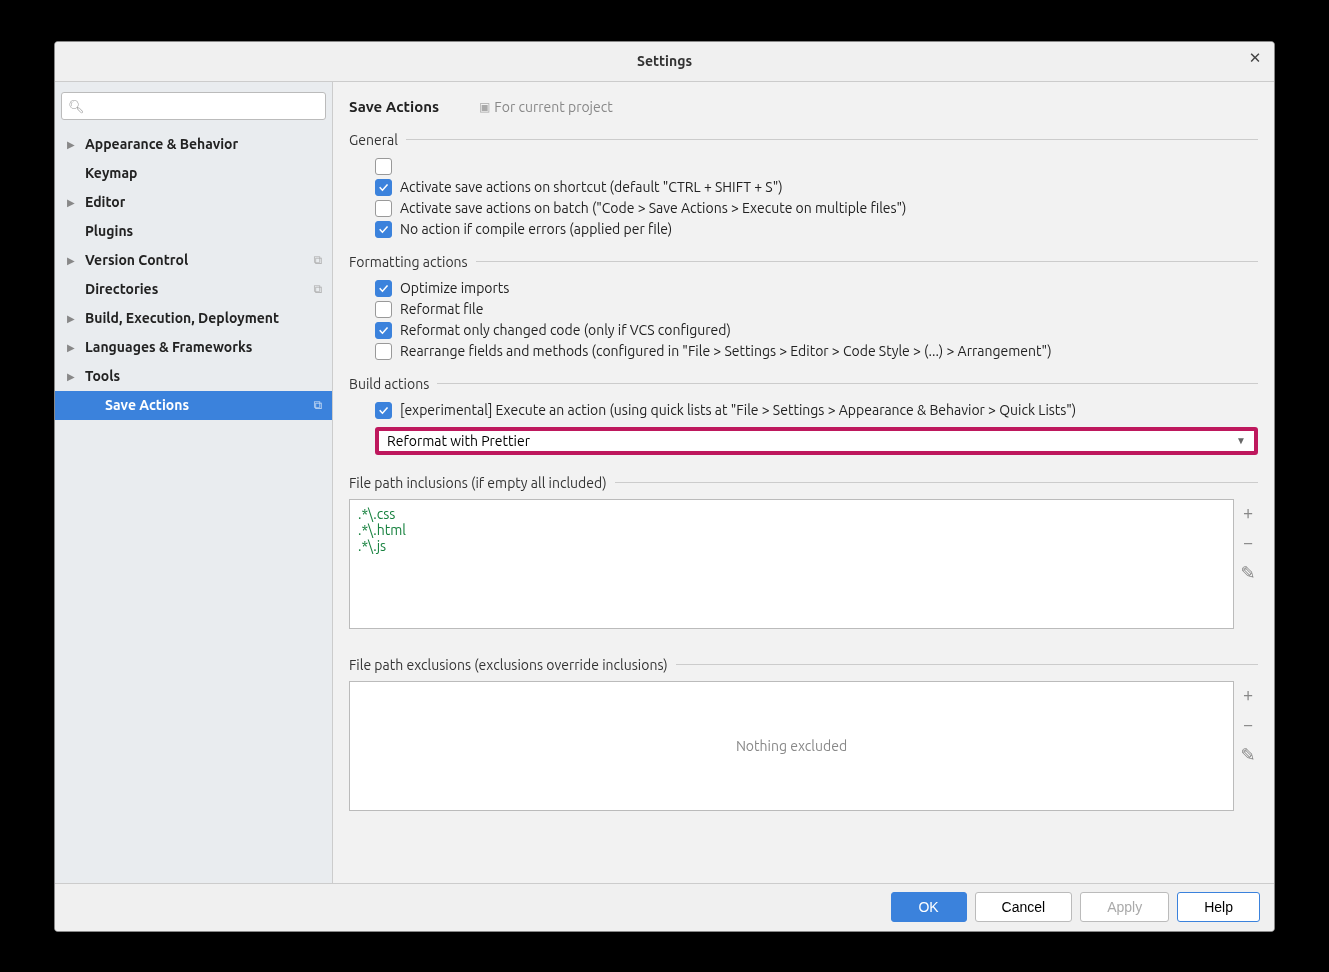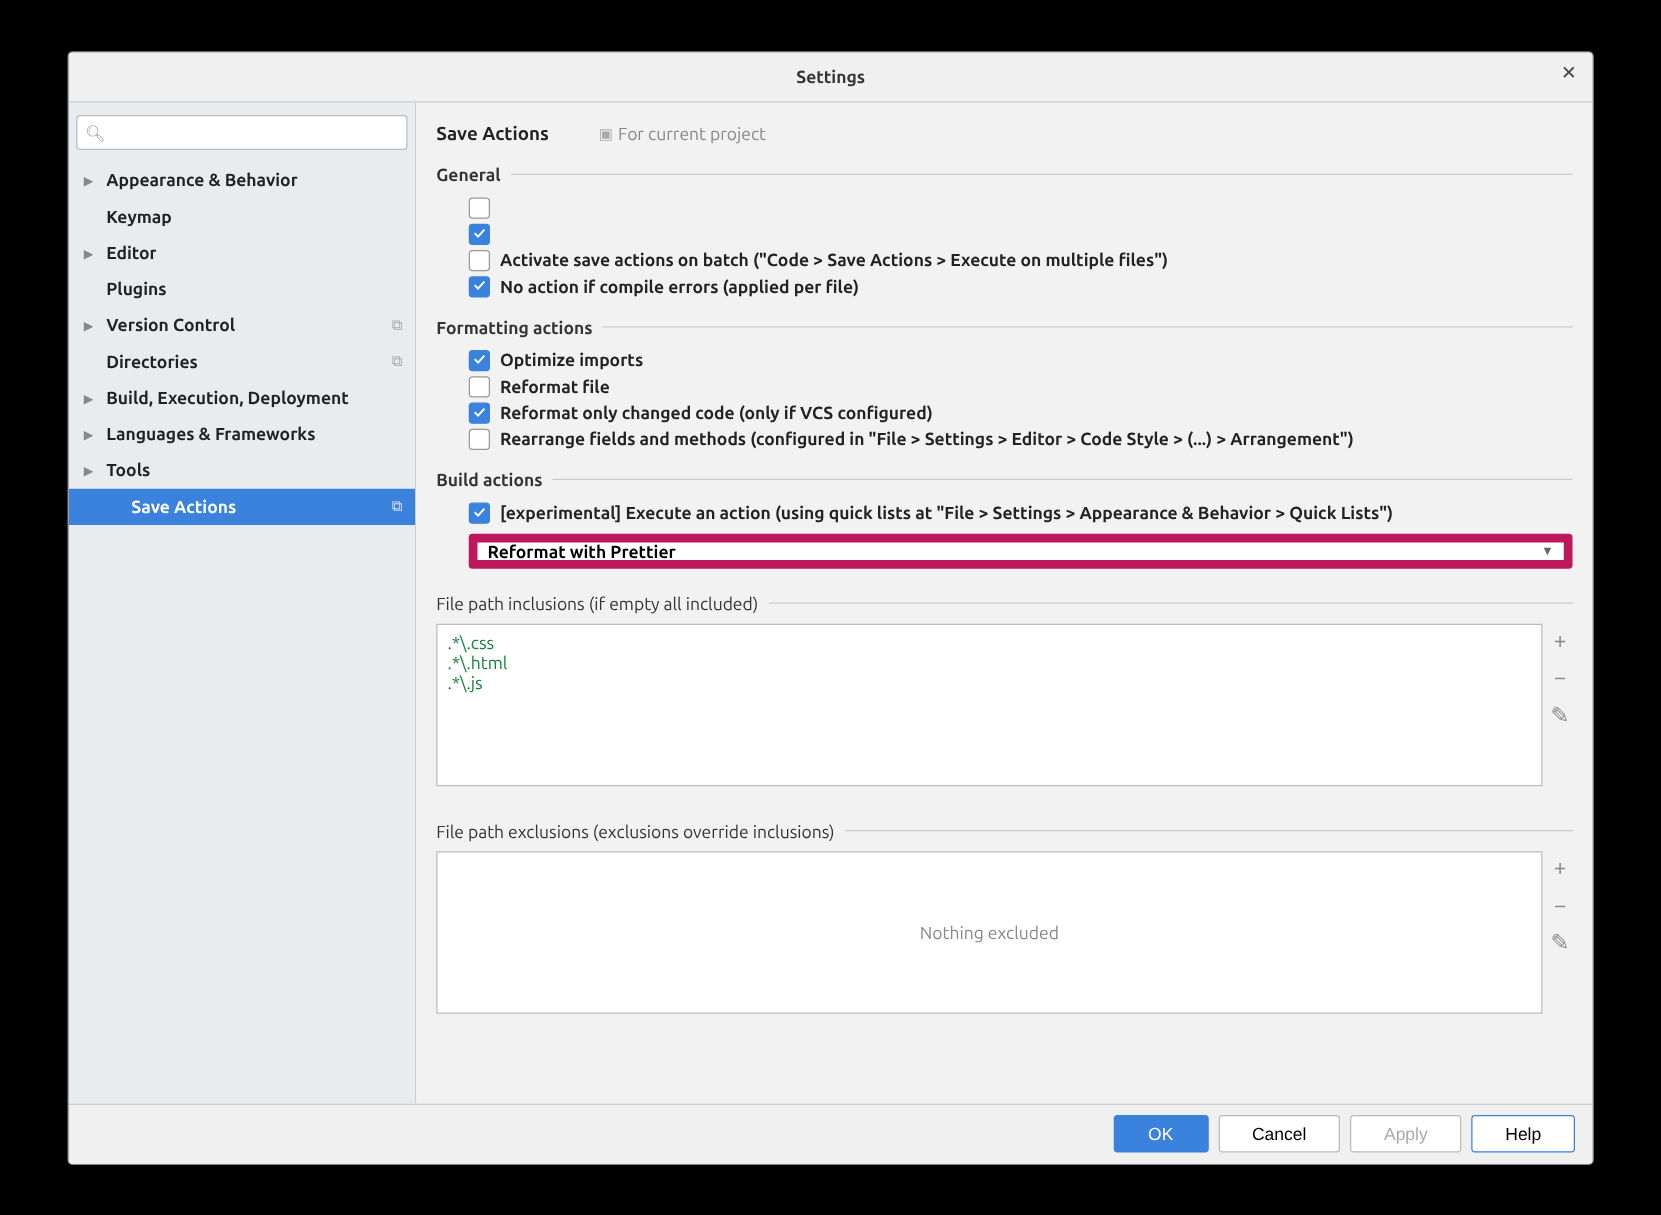--- a/index.html
+++ b/index.html
@@ -123,21 +123,20 @@
       gap: 40px;
       height: 30px;
       margin-bottom: 10px;
     }
     .main-title { font-weight: bold; font-size: 15px; color: #222; }
     .scope-label { color: #888; font-size: 14px; display:flex; align-items:center; gap:4px;}
     .scope-icon { font-size:12px; color:#aaa; }
     .group {
       margin-top: 4px;
       margin-bottom: 14px;
-      font-weight: bold;
     }
     .group-title {
       display: flex;
       align-items: center;
       color: #333;
       font-size: 14px;
       margin-bottom: 8px;
       gap: 8px;
     }
     .group-title .line {
@@ -173,21 +172,21 @@
       font-size: 13px;
       font-weight: bold;
     }
     .check-label { color: #222; }
     .select-row {
       padding: 6px 0 6px 26px;
     }
     .select {
       width: 100%;
       height: 28px;
-      border: 7px solid #be185d;
+      border: 4px solid #be185d;
       border-radius: 3px;
       background: #fff;
       padding: 0 8px;
       display: flex;
       align-items: center;
       justify-content: space-between;
       cursor: pointer;
     }
     .select-arrow { color: #666; font-size: 10px; }
     .paths-row {
@@ -325,20 +324,21 @@
         <div class="group-title">
           <span>General</span>
             <div class="line"></div>
         </div>
         <div id="general-opts">
             <div class="check-row">
               <div class="checkbox"></div>
             </div>
             <div class="check-row">
               <div class="checkbox checked"></div>
+              <span class="check-label">Activate save actions on shortcut (default "CTRL + SHIFT + S")</span>
             </div>
             <div class="check-row">
               <div class="checkbox"></div>
               <span class="check-label">Activate save actions on batch ("Code &gt; Save Actions &gt; Execute on multiple files")</span>
             </div>
             <div class="check-row">
               <div class="checkbox checked"></div>
               <span class="check-label">No action if compile errors (applied per file)</span>
             </div>
           </div>

